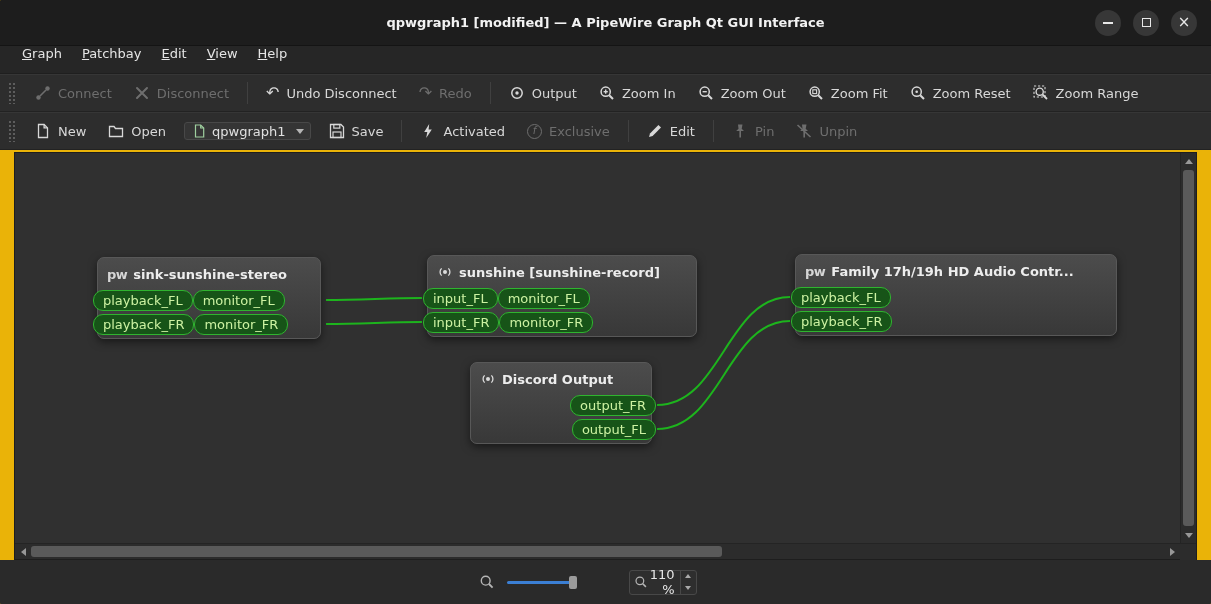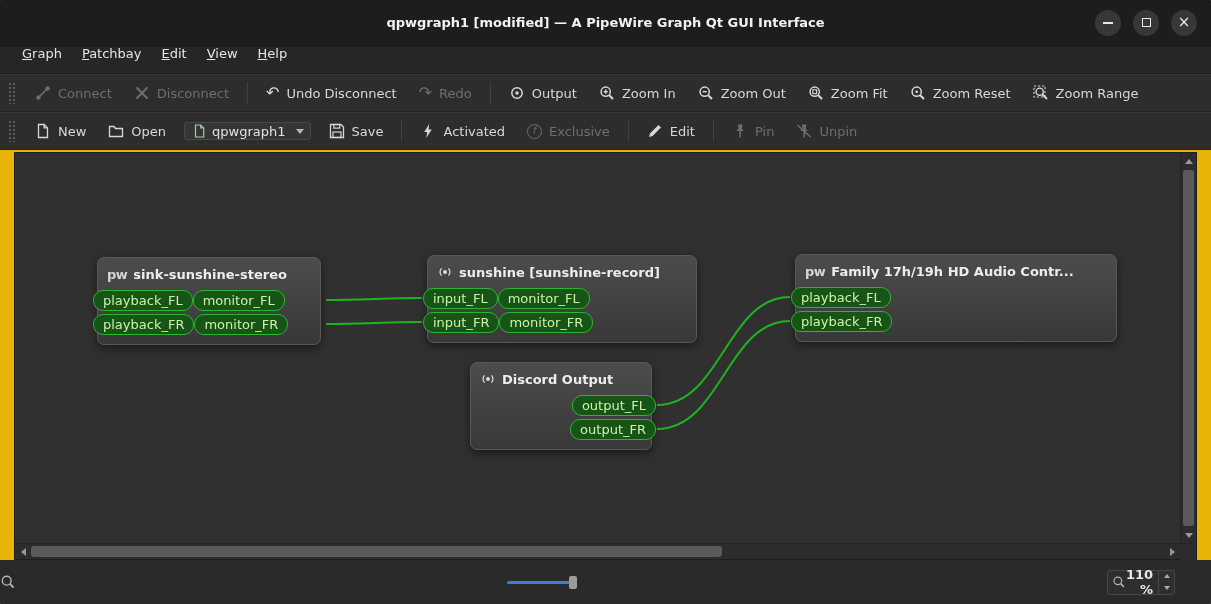--- a/index.html
+++ b/index.html
@@ -48,32 +48,32 @@
   .sb-btn { width: 16px; height: 16px; display: flex; align-items: center; justify-content: center; flex: 0 0 auto; }
   .tri-up { width: 0; height: 0; border-left: 4px solid transparent; border-right: 4px solid transparent; border-bottom: 5px solid #989898; }
   .tri-down { width: 0; height: 0; border-left: 4px solid transparent; border-right: 4px solid transparent; border-top: 5px solid #989898; }
   .tri-left { width: 0; height: 0; border-top: 4px solid transparent; border-bottom: 4px solid transparent; border-right: 5px solid #989898; }
   .tri-right { width: 0; height: 0; border-top: 4px solid transparent; border-bottom: 4px solid transparent; border-left: 5px solid #989898; }
   .vthumb { position: absolute; left: 2px; right: 2px; top: 1px; bottom: 1px; background: #5a5a5a; border-radius: 3px; }
   .hthumb { position: absolute; top: 2px; bottom: 2px; left: 0; width: 61%; background: #5a5a5a; border-radius: 3px; }
   .sb-corner { width: 16px; height: 16px; background: #2c2c2c; flex: 0 0 auto; }
 
   
-  .node { position: absolute; background: linear-gradient(180deg, #4c4c4c, #383838); border: 1px solid #585858; border-radius: 7px; box-shadow: 0 3px 9px rgba(0,0,0,.5); padding-bottom: 6px; }
+  .node { position: absolute; background: linear-gradient(180deg, #4c4c4c, #383838); border: 1px solid #585858; border-radius: 7px; box-shadow: 0 3px 9px rgba(0,0,0,.5); }
   .node-header { height: 32px; display: flex; align-items: center; gap: 6px; padding: 0 10px 0 9px; }
   .node-title { font-weight: bold; color: #ededed; white-space: nowrap; overflow: hidden; }
   .pw-glyph { font-weight: bold; color: #d6d6d6; font-size: 13px; letter-spacing: -0.5px; }
   .port-row { display: flex; justify-content: flex-start; align-items: center; height: 21px; margin-bottom: 3px; }
   .port-row.right-only { justify-content: flex-end; }
   .port { display: inline-flex; align-items: center; height: 21px; padding: 0 9px; border-radius: 10px; background: #175418; border: 1.5px solid #2fb42f; color: #cdf2a2; white-space: nowrap; font-size: 13px; }
   .port.in { margin-left: -5px; }
   .port.out { margin-right: -5px; }
 
   
-  .statusbar { height: 44px; flex: 0 0 auto; display: flex; align-items: center; justify-content: space-between; gap: 12px; padding-right: 36px; background: #2a2a2a; font-weight: bold; }
+  .statusbar { height: 44px; flex: 0 0 auto; display: flex; align-items: center; justify-content: center; gap: 12px; padding-right: 36px; background: #2a2a2a; }
   .zoom-slider { position: relative; width: 64px; height: 16px; }
   .zs-track { position: absolute; left: 0; right: 0; top: 7px; height: 3px; background: #3b7fd4; border-radius: 2px; }
   .zs-handle { position: absolute; right: -6px; top: 2px; width: 8px; height: 13px; background: #9b9b9b; border-radius: 2px; }
   .zoom-spin { display: flex; align-items: center; width: 68px; height: 25px; background: #2e2e2e; border: 1px solid #484848; border-radius: 3px; color: #e6e6e6; margin-left: 46px; }
   .zoom-spin .val { flex: 1; text-align: right; padding-right: 5px; }
   .spin-arrows { width: 16px; height: 100%; display: flex; flex-direction: column; border-left: 1px solid #484848; }
   .spin-btn { flex: 1; display: flex; align-items: center; justify-content: center; }
   .spin-btn .t-up { width: 0; height: 0; border-left: 3.5px solid transparent; border-right: 3.5px solid transparent; border-bottom: 4px solid #aaa; }
   .spin-btn .t-down { width: 0; height: 0; border-left: 3.5px solid transparent; border-right: 3.5px solid transparent; border-top: 4px solid #aaa; }
   .status-mag { color: #b5b5b5; }
@@ -378,24 +378,24 @@
           <div class="node-header">
             <span>
                 <svg class="svgicon" width="16" height="14" viewBox="0 0 16 14">
                   <circle cx="8" cy="7" r="2" fill="#dcdcdc"></circle>
                   <path d="M4.6 3.4 a5 5 0 0 0 0 7.2 M11.4 3.4 a5 5 0 0 1 0 7.2" stroke="#dcdcdc" fill="none" stroke-width="1.3"></path>
                 </svg>
               </span>
             <span class="node-title">Discord Output</span>
           </div>
           <div class="port-row right-only">
+            <span class="port out">output_FR</span>
+          </div>
+          <div class="port-row right-only">
             <span class="port out">output_FL</span>
-          </div>
-          <div class="port-row right-only">
-            <span class="port out">output_FR</span>
           </div>
         </div>
 
       </div>
 
       <div class="vscroll">
         <div class="sb-btn">
             <span class="tri-up"></span>
           </div>
         <div class="vtrack">

